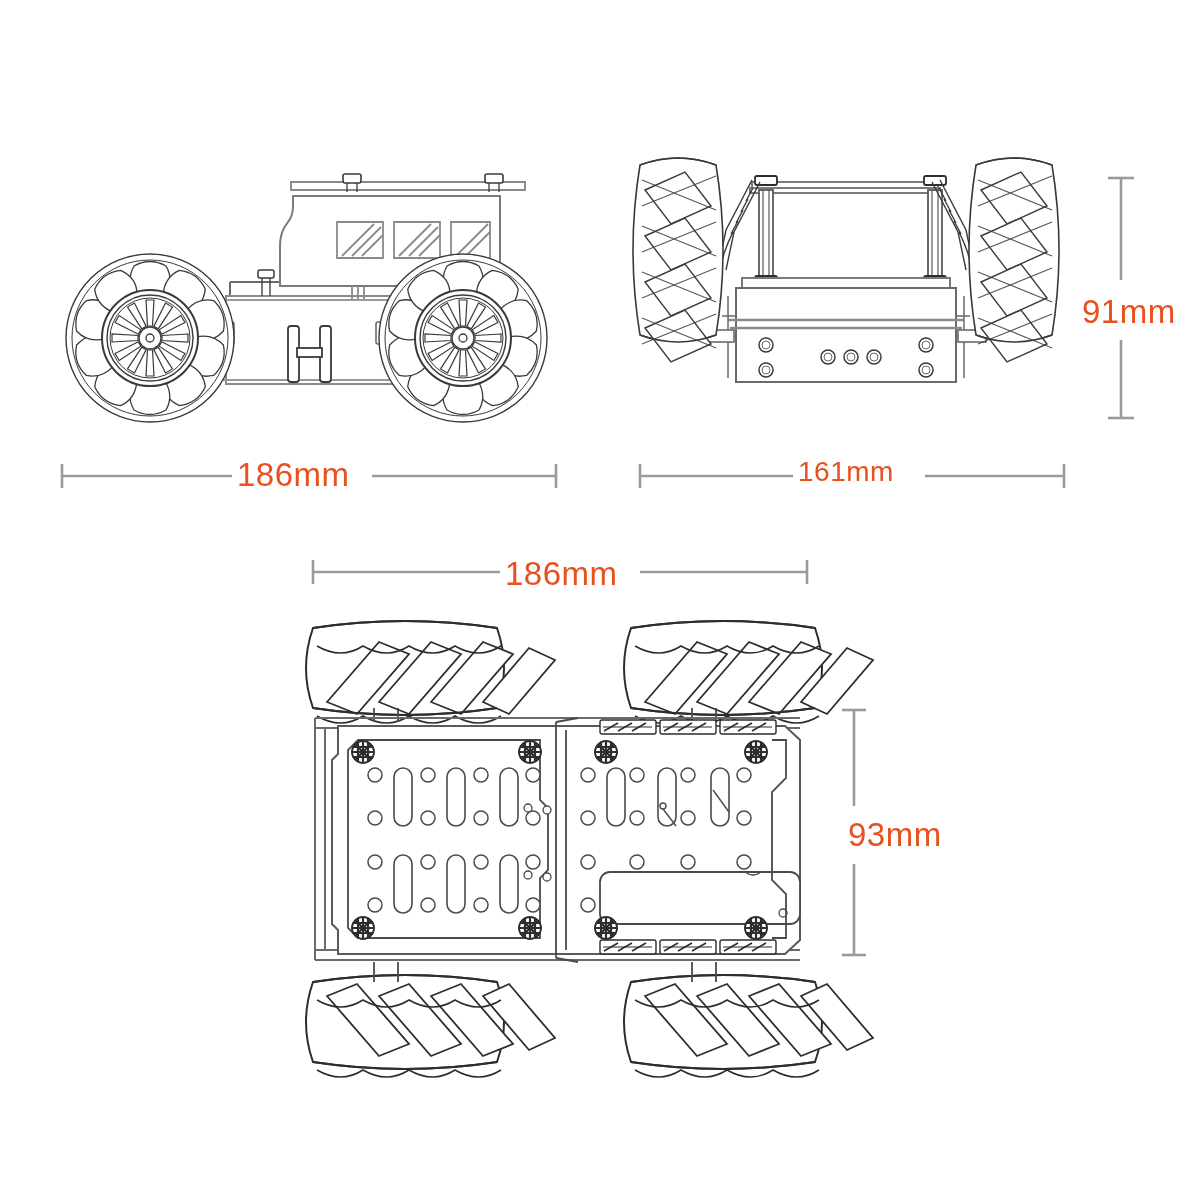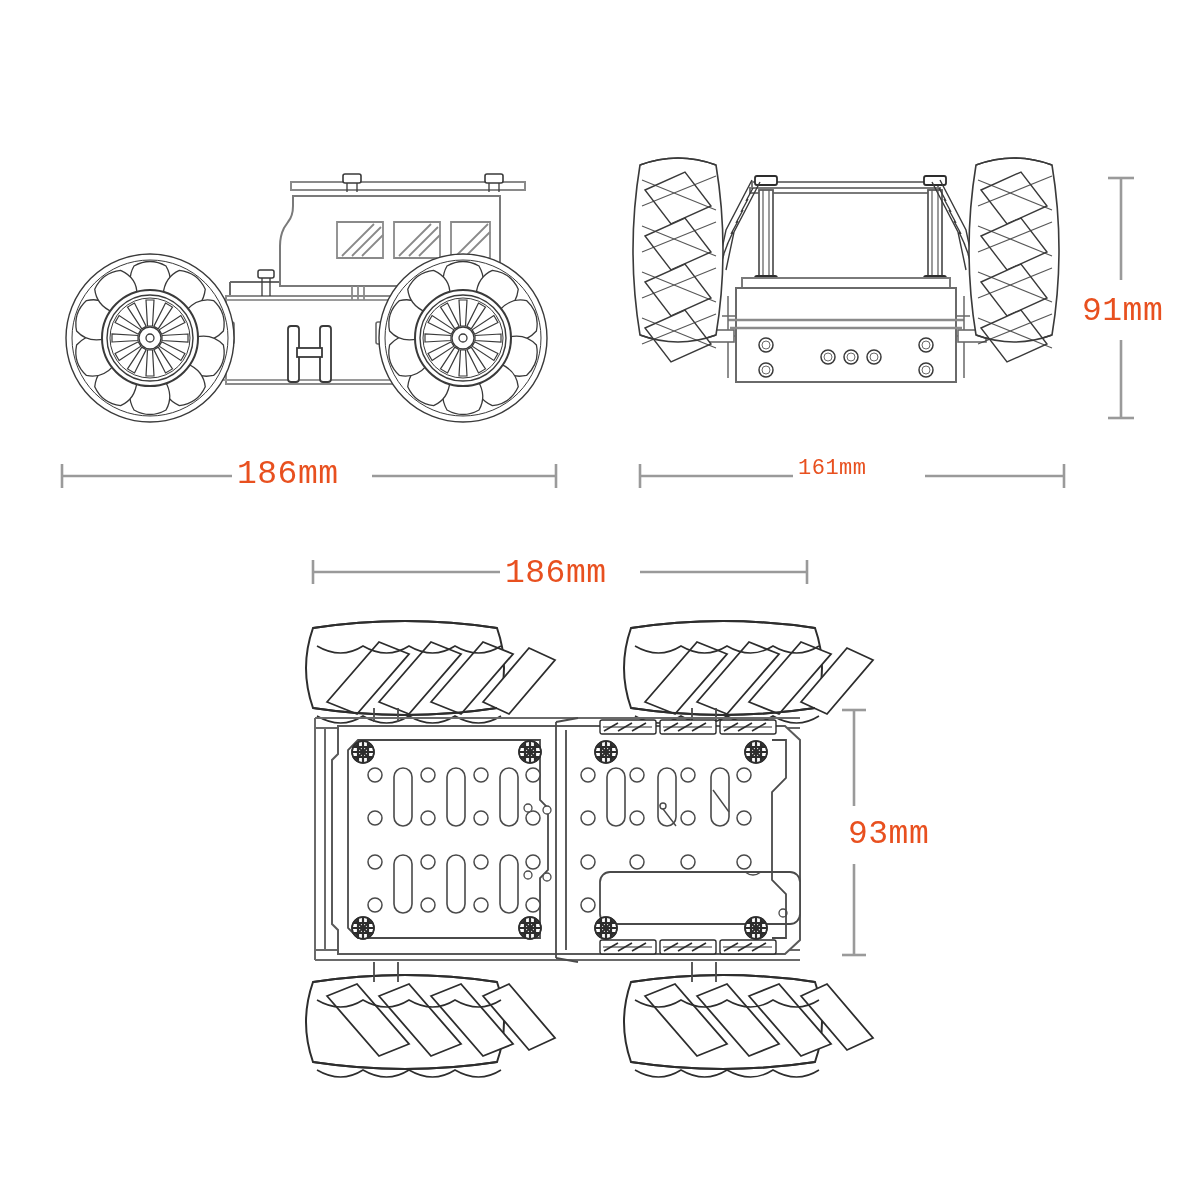--- a/index.html
+++ b/index.html
@@ -24,30 +24,30 @@
   }
   svg.drawing {
     position: absolute;
     left: 0; top: 0;
     width: 1200px;
     height: 1200px;
     display: block;
   }
   .dimlabel {
     position: absolute;
-    font-family: Liberation Mono, monospace;
+    font-family: Liberation Sans, sans-serif;
     font-weight: 400;
     letter-spacing: 0.5px;
     white-space: nowrap;
     color: #e8501f;
     line-height: 1;
     user-select: none;
   }
   .dim-186-side { font-size: 33px; left: 237px; top: 458px; }
-  .dim-161-front { font-size: 22px; left: 798px; top: 458px; }
+  .dim-161-front { font-size: 28px; left: 798px; top: 458px; }
   .dim-91 { font-size: 33px; left: 1082px; top: 295px; }
   .dim-186-top { font-size: 33px; left: 505px; top: 557px; }
   .dim-93 { font-size: 33px; left: 848px; top: 818px; }
 </style>
 </head>
 <body>
 
 <div id="sheet">
 
   <svg class="drawing" viewBox="0 0 1200 1200" xmlns="http://www.w3.org/2000/svg">

